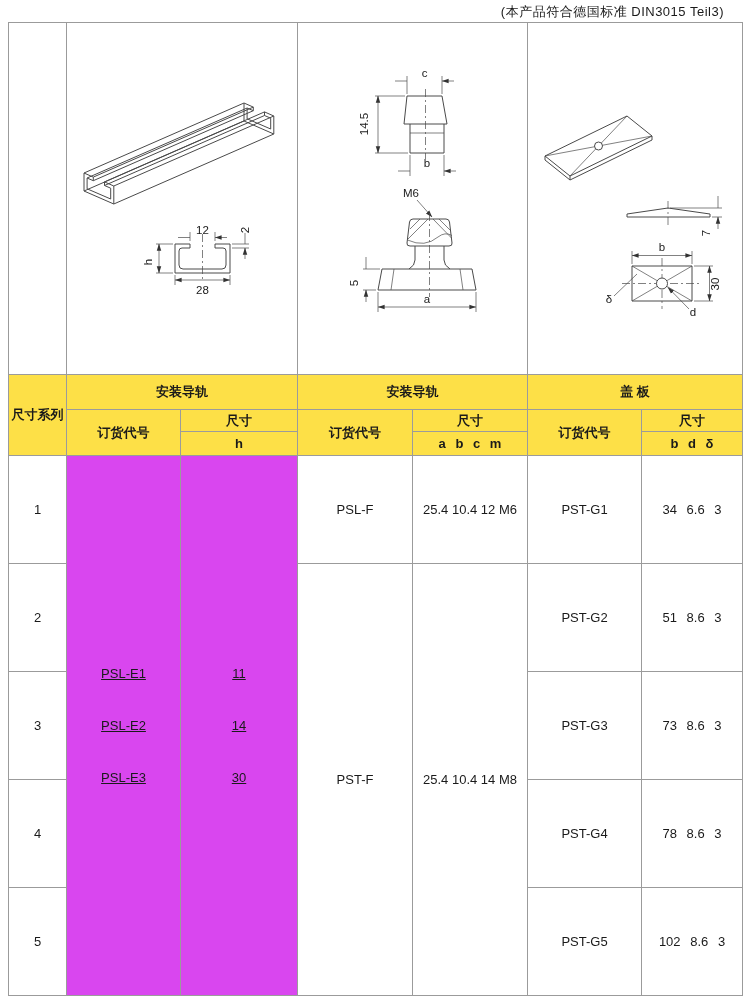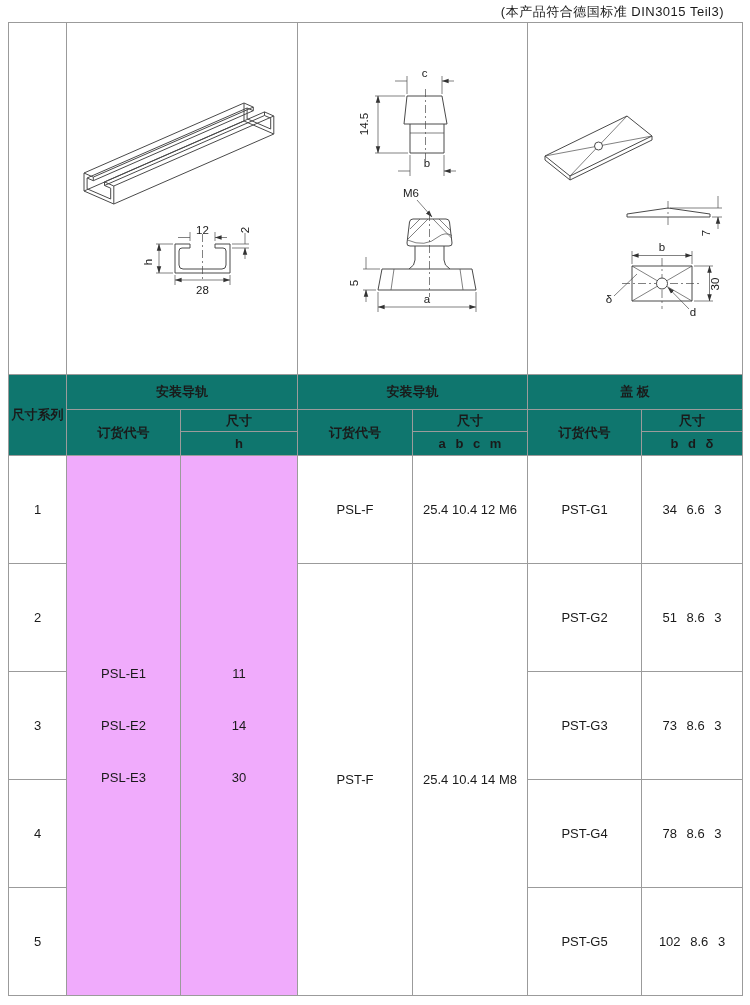--- a/index.html
+++ b/index.html
@@ -3,23 +3,23 @@
 <meta charset="utf-8">
 <style>
   html,body{margin:0;padding:0;background:#fff;}
   body{width:750px;height:1005px;position:relative;font-family:"Liberation Sans","DejaVu Sans",sans-serif;color:#1a1a1a;}
   .note{position:absolute;top:3px;right:26px;font-size:13px;letter-spacing:.5px;}
   table.spec{position:absolute;left:8px;top:22px;border-collapse:collapse;table-layout:fixed;width:734px;}
   table.spec td{border:1px solid #9b9b9b;text-align:center;vertical-align:middle;font-size:13px;padding:0;overflow:hidden;}
   tr.diag{height:350px;}
   tr.diag td{vertical-align:top;background:#fff;}
   tr.h1{height:35px;} tr.h2{height:22px;} tr.h3{height:24px;}
-  tr.h1 td,tr.h2 td,tr.h3 td{background:#0f766e;font-weight:bold;font-size:13px;}
+  tr.h1 td,tr.h2 td,tr.h3 td{background:#fde047;font-weight:bold;font-size:13px;}
   tr.body{height:108px;}
-  td.mono{background:#f0abfc;}
+  td.mono{background:#d946ef;text-decoration:underline;}
   .wsp{word-spacing:6px;margin-left:32px;}
   .stack{display:flex;flex-direction:column;justify-content:center;align-items:center;gap:37px;height:100%;}
   svg text{font-family:"Liberation Sans","DejaVu Sans",sans-serif;font-size:11.5px;fill:#1a1a1a;}
   svg .part{fill:none;stroke:#4a4a4a;stroke-width:1;}
   svg .thin{fill:none;stroke:#4a4a4a;stroke-width:.7;}
   svg .cl{fill:none;stroke:#4a4a4a;stroke-width:.7;stroke-dasharray:8 3 2 3;}
   svg .mask{fill:#fff;stroke:#4a4a4a;stroke-width:1;}
 </style>
 </head>
 <body>

